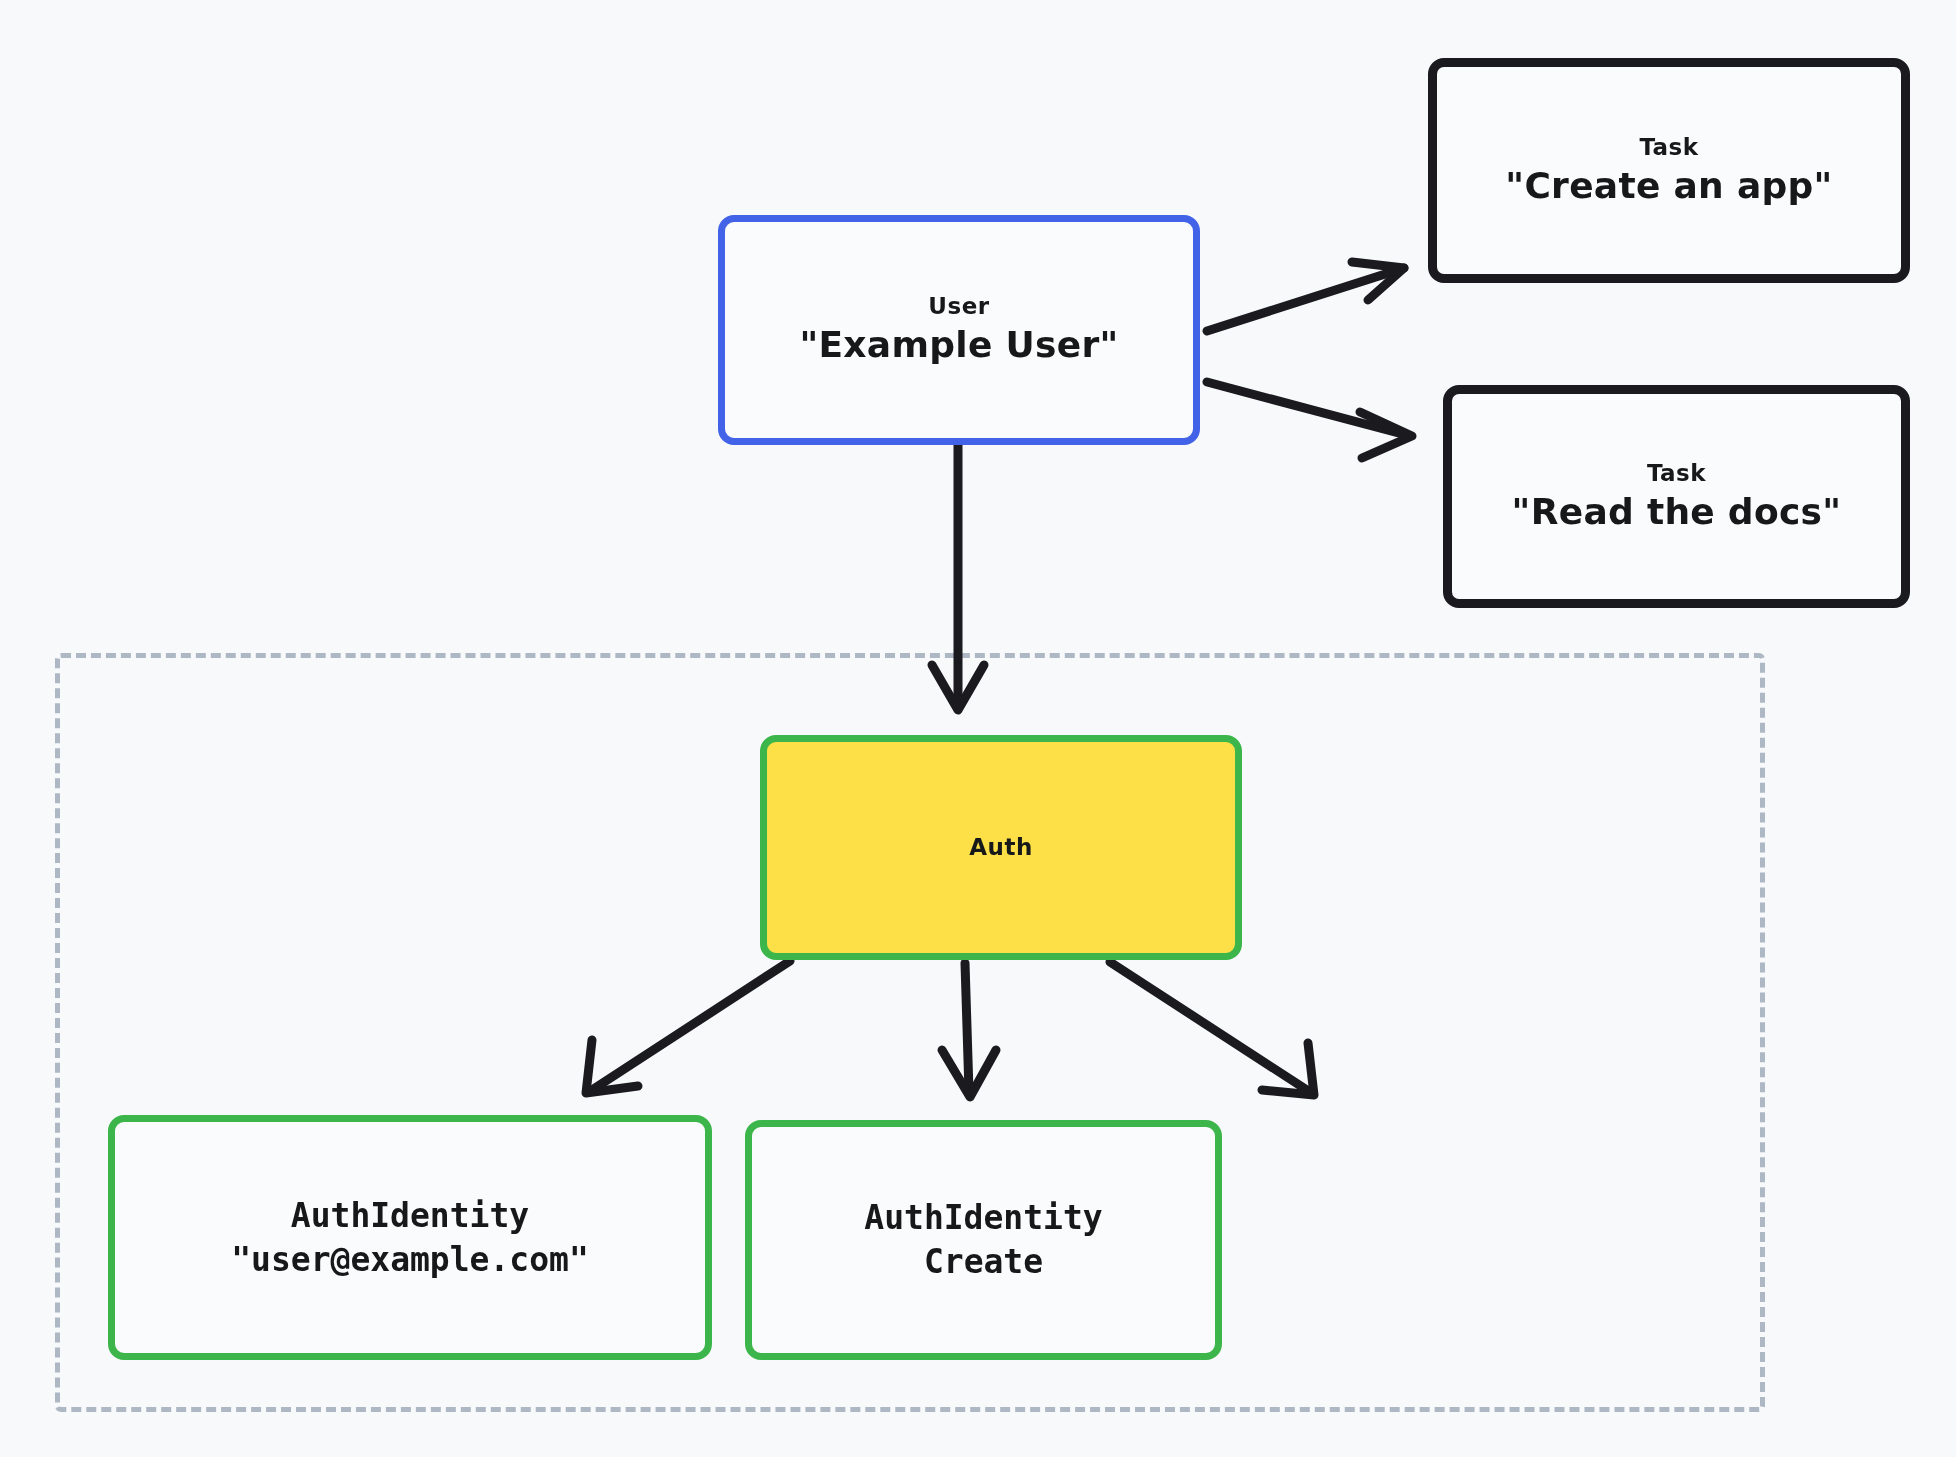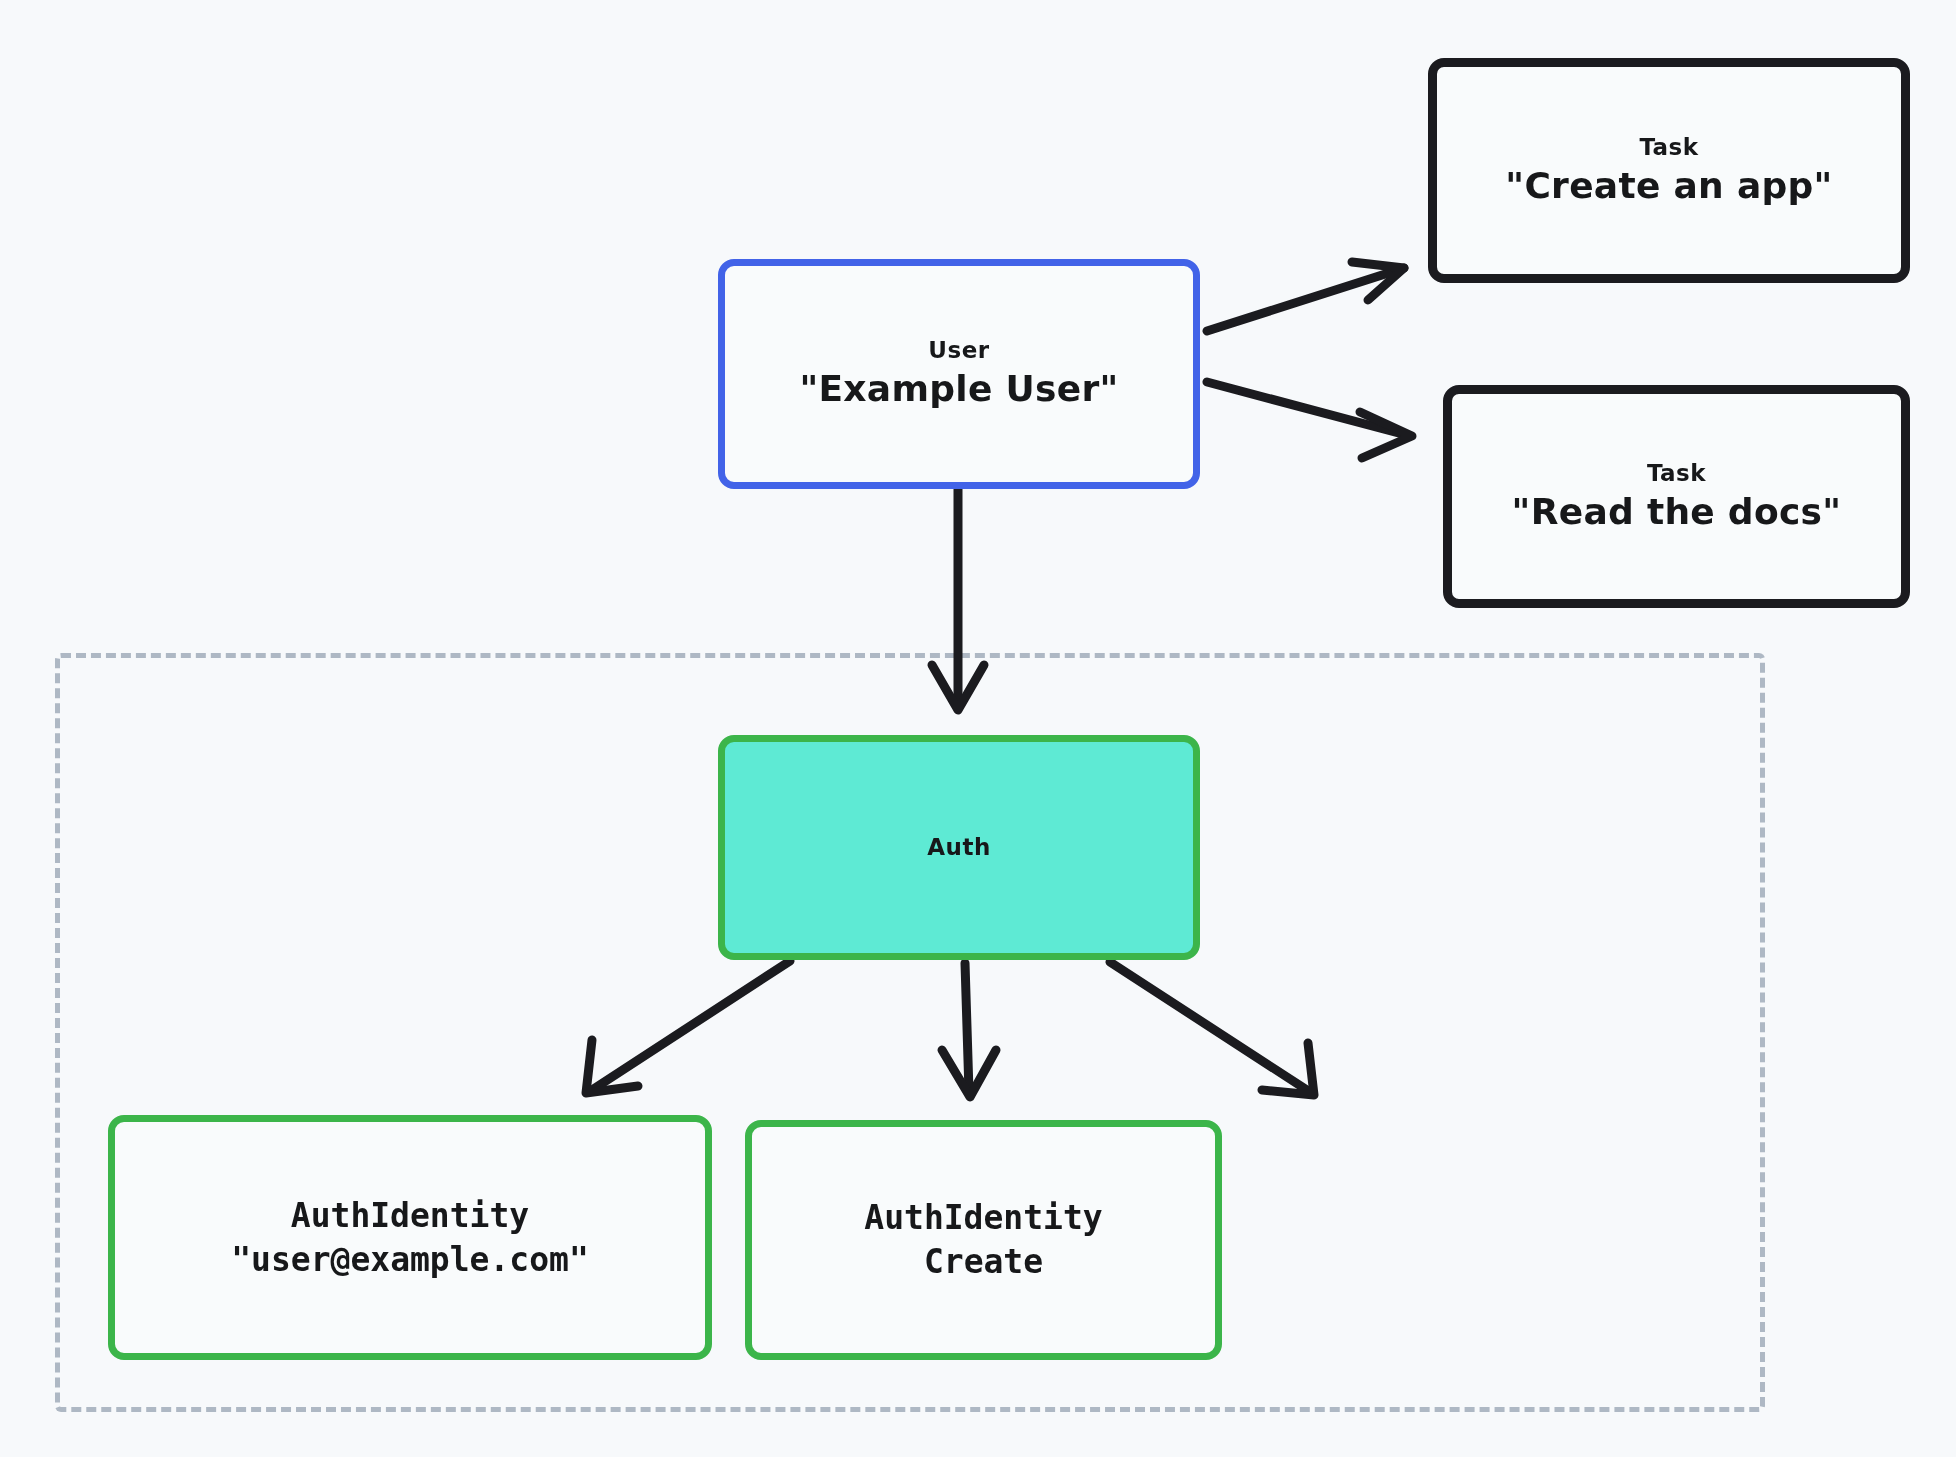--- a/index.html
+++ b/index.html
@@ -113,36 +113,36 @@
       </g>
 
       <g>
         <path d="M 1110 962 L 1310 1092"></path>
         <path d="M 1262 1090 L 1314 1095 L 1308 1043"></path>
       </g>
 
     </g>
   </svg>
 
-  <div class="node node-blue" id="node-user" style="left: 718px; top: 215px; width: 482px; height: 230px; border-color: rgb(66, 99, 232); background: rgb(249, 251, 252); margin-top: 44px;">
+  <div class="node node-blue" id="node-user" style="left: 718px; top: 215px; width: 482px; height: 230px; border-color: rgb(66, 99, 232); background: rgb(249, 251, 252);">
     <span class="line t-title">User</span>
     <span class="line t-sub">"Example User"</span>
   </div>
 
   <div class="node node-black" id="node-task-create-app" style="left: 1428px; top: 58px; width: 482px; height: 225px; border-color: rgb(27, 27, 31); background: rgb(249, 251, 252);">
     <span class="line t-title">Task</span>
     <span class="line t-sub">"Create an app"</span>
   </div>
 
   <div class="node node-black" id="node-task-read-docs" style="left: 1443px; top: 385px; width: 467px; height: 223px; border-color: rgb(27, 27, 31); background: rgb(249, 251, 252);">
     <span class="line t-title">Task</span>
     <span class="line t-sub">"Read the docs"</span>
   </div>
 
-  <div class="node node-green" id="node-auth" style="left: 718px; top: 735px; width: 482px; height: 225px; border-color: rgb(60, 181, 74); background: #5eead4;">
+  <div class="node node-green" id="node-auth" style="left: 760px; top: 735px; width: 482px; height: 225px; border-color: rgb(60, 181, 74); background: #fde047;">
     <span class="line t-title">Auth</span>
   </div>
 
   <div class="node node-green mono" id="node-auth-identity-email" style="left: 108px; top: 1115px; width: 604px; height: 245px; border-color: rgb(60, 181, 74); background: rgb(249, 251, 252);">
     <span class="line t-title">AuthIdentity</span>
     <span class="line t-sub">"user@example.com"</span>
   </div>
 
   <div class="node node-green mono" id="node-auth-identity-google" style="left: 745px; top: 1120px; width: 477px; height: 240px; border-color: rgb(60, 181, 74); background: rgb(249, 251, 252);">
     <span class="line t-title">AuthIdentity</span>

